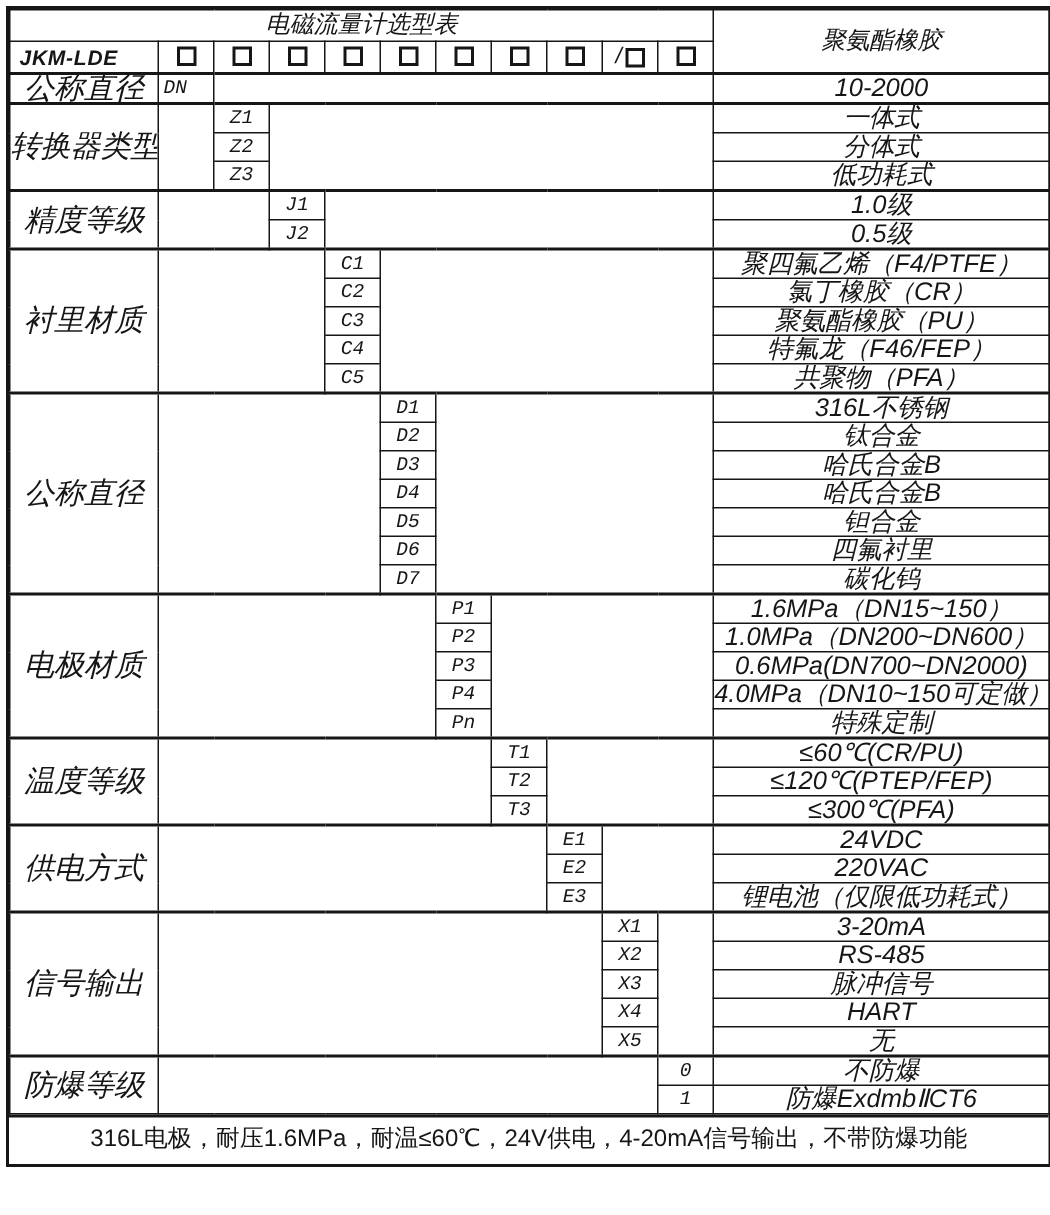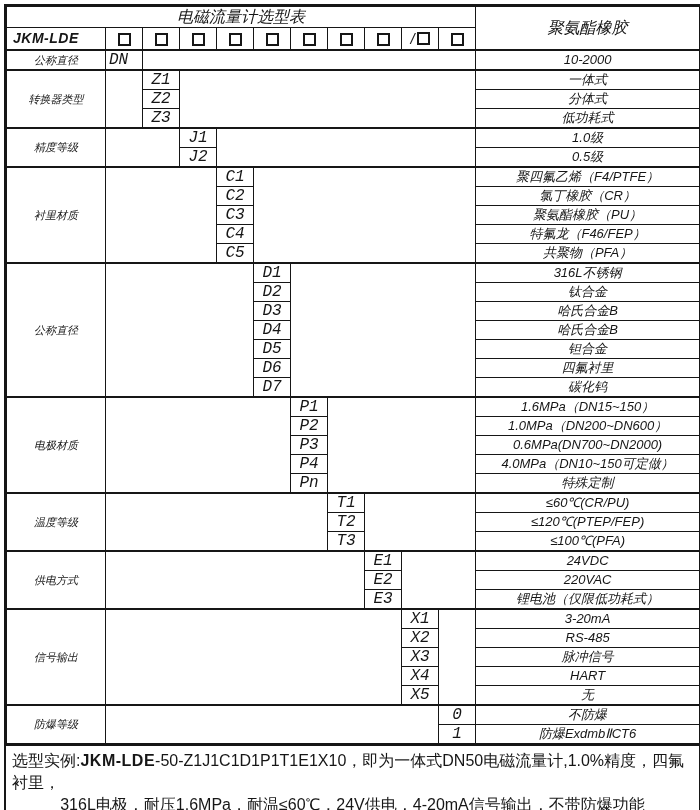--- a/index.html
+++ b/index.html
@@ -7,24 +7,24 @@
   .sheet{width:693px;margin:4px 0 0 4px;border:2px solid #161616;background:#fff;}
   table{border-collapse:collapse;table-layout:fixed;width:100%;font-style:italic;}
   td,th{border:1px solid #161616;padding:0;text-align:center;vertical-align:middle;
         font-weight:normal;overflow:hidden;white-space:nowrap;}
   .title-row th{height:20px;font-size:16px;line-height:20px;}
   .model-row td{height:20px;line-height:20px;}
   .model-label{font-family:"Liberation Sans", sans-serif;font-weight:bold;font-size:14px;
                text-align:left;padding-left:6px;letter-spacing:0.5px;}
   tbody td{height:18px;line-height:18px;font-size:14px;}
   tr.group-start td{border-top:2px solid #161616;}
-  td.label{font-size:11px;}
-  td.code{font-family:"Liberation Mono", monospace;font-size:16px;}
+  td.label{font-size:20px;}
+  td.code{font-family:"Liberation Mono", monospace;font-size:13px;}
   td.code.left{text-align:left;padding-left:3px;}
-  td.desc{font-size:13px;}
+  td.desc{font-size:17px;}
   .checkbox{display:inline-block;width:13px;height:13px;box-sizing:border-box;
             border:2px solid #161616;vertical-align:middle;background:#fff;}
   .slash{font-size:15px;margin-right:2px;vertical-align:middle;}
   .footer{border-top:2px solid #161616;padding:4px 6px 5px 6px;font-size:16px;line-height:22px;}
   .footer .line1{text-align:left;}
   .footer .line1 b{font-family:"Liberation Sans", sans-serif;font-weight:bold;letter-spacing:0.5px;}
   .footer .line2{text-align:center;}
 </style>
 </head>
 <body>
@@ -180,21 +180,21 @@
           <td class="code">T1</td>
           <td class="spacer" rowspan="3" colspan="3"></td>
           <td class="desc">≤60℃(CR/PU)</td>
         </tr>
         <tr>
           <td class="code">T2</td>
           <td class="desc">≤120℃(PTEP/FEP)</td>
         </tr>
         <tr>
           <td class="code">T3</td>
-          <td class="desc">≤100℃(PFA)</td>
+          <td class="desc">≤300℃(PFA)</td>
         </tr>
         <tr class="group-start">
           <td class="label" rowspan="3">供电方式</td>
           <td class="spacer" rowspan="3" colspan="7"></td>
           <td class="code">E1</td>
           <td class="spacer" rowspan="3" colspan="2"></td>
           <td class="desc">24VDC</td>
         </tr>
         <tr>
           <td class="code">E2</td>
@@ -234,19 +234,16 @@
           <td class="desc">不防爆</td>
         </tr>
         <tr>
           <td class="code">1</td>
           <td class="desc">防爆ExdmbⅡCT6</td>
         </tr>
       </tbody>
   </table>
 
   <div class="footer">
-    <div class="line1">
-      <span>选型实例:</span><b>JKM-LDE</b><span>-50-Z1J1C1D1P1T1E1X10，即为一体式DN50电磁流量计,1.0%精度，四氟衬里，</span>
-    </div>
     <div class="line2">316L电极，耐压1.6MPa，耐温≤60℃，24V供电，4-20mA信号输出，不带防爆功能</div>
 
   </div>
 </div>
 
 </body></html>

